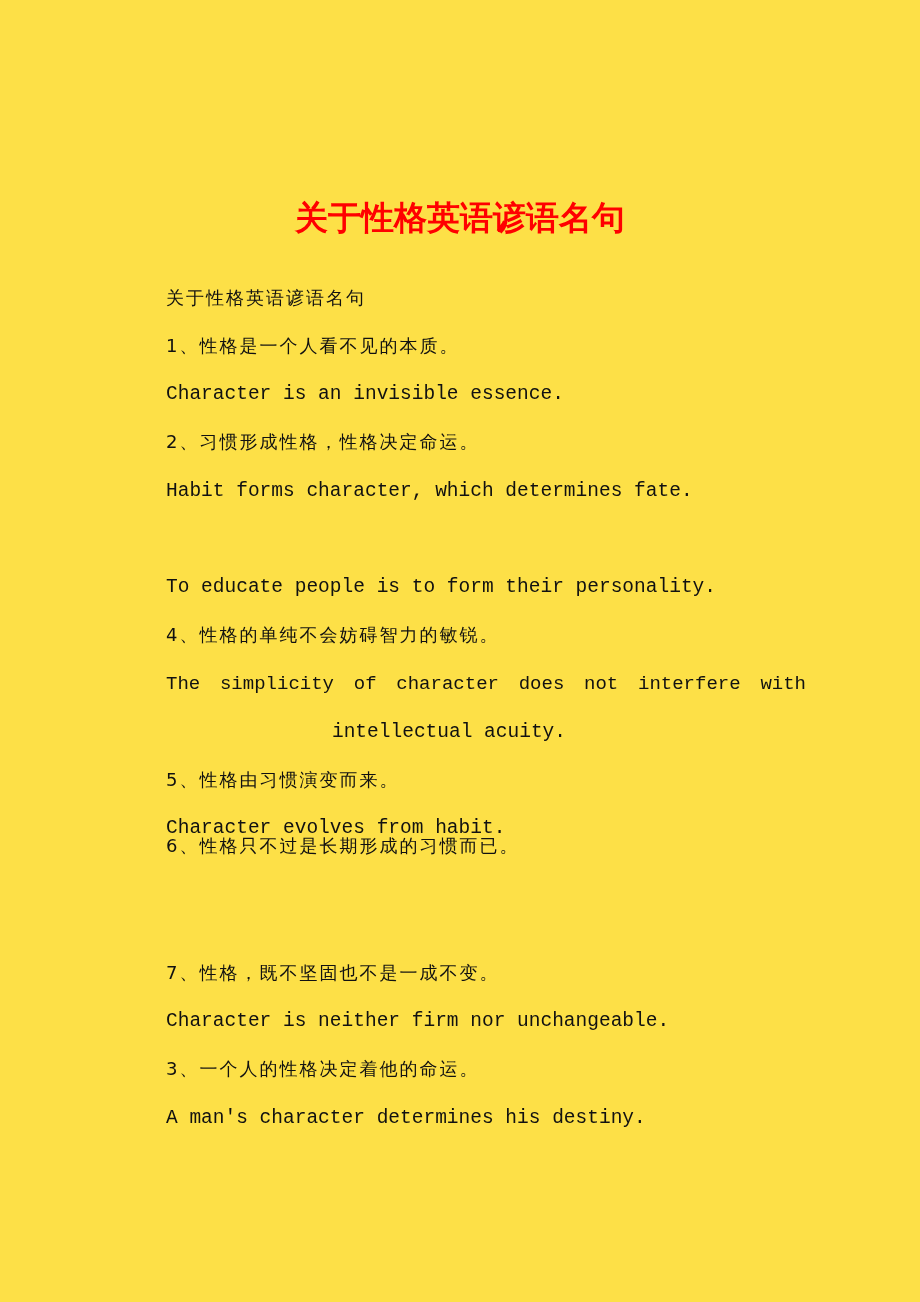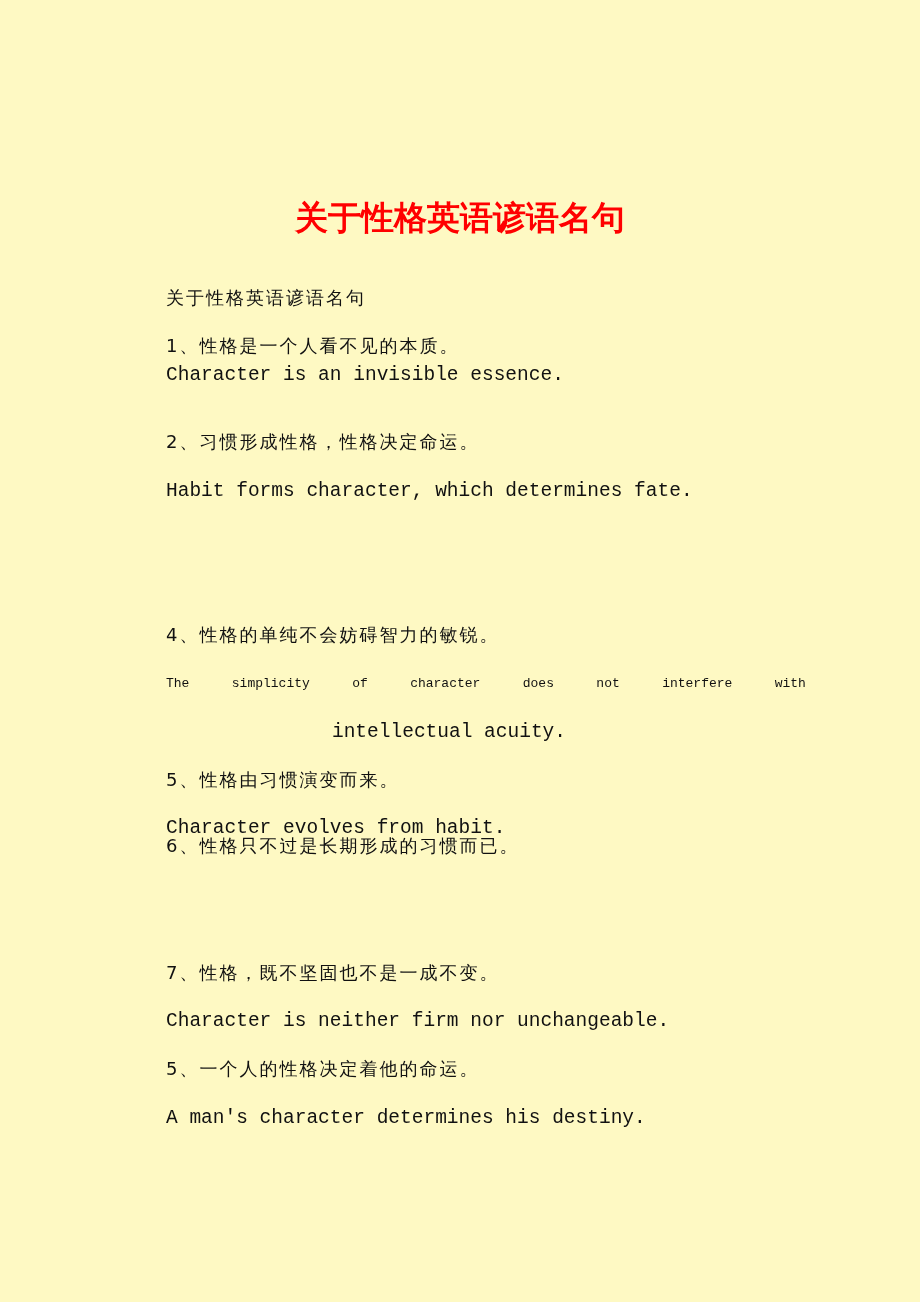--- a/index.html
+++ b/index.html
@@ -1,50 +1,51 @@
 <!DOCTYPE html>
 <html><head>
 <meta charset="utf-8">
 <style>
   html, body { margin: 0; padding: 0; background: #ffffff; }
   body { width: 920px; height: 1302px; position: relative; overflow: hidden; }
-  .page { position: absolute; left: 0; top: 0; width: 920px; height: 1302px; background: #fef9c3; }
+  .page { position: absolute; left: 0; top: 0; width: 920px; height: 1302px; background: #fde047; }
   .title {
     position: absolute; left: 0; top: 193px; width: 920px; text-align: center;
     color: #ff0000; font-family: "DejaVu Serif", "Liberation Serif", serif;
     font-size: 33px; font-weight: bold; line-height: 50px; letter-spacing: 0px;
   }
   .para {
     position: absolute; left: 166px; width: 650px;
     font-family: "Liberation Mono", "DejaVu Sans Mono", monospace;
     font-size: 19.5px; color: #111; line-height: 28px; white-space: nowrap;
   }
   .para.cn { font-family: "DejaVu Sans", sans-serif; font-size: 18px; letter-spacing: 2px; }
   .justify-line {
     position: absolute; left: 166px; width: 640px;
     font-family: "Liberation Mono", "DejaVu Sans Mono", monospace;
-    font-size: 13px; color: #111; line-height: 28px;
+    font-size: 19px; color: #111; line-height: 28px;
     display: flex; justify-content: space-between;
   }
   .cont { left: 124px; text-align: center; }
 </style>
 </head>
 <body>
 
 <div class="page">
   <div class="title">关于性格英语谚语名句</div>
 
   <div class="para cn" style="top:284px">关于性格英语谚语名句</div>
 
   <div class="para cn" style="top:332px">1、性格是一个人看不见的本质。</div>
-  <div class="para" style="top:361px">Character is an invisible essence.</div>
+  <div class="para" style="top:380px">Character is an invisible essence.</div>
 
   <div class="para cn" style="top:428px">2、习惯形成性格，性格决定命运。</div>
   <div class="para" style="top:477px">Habit forms character, which determines fate.</div>
 
+  <div class="para" style="top:573px">To educate people is to form their personality.</div>
 
   <div class="para cn" style="top:621px">4、性格的单纯不会妨碍智力的敏锐。</div>
   <div class="justify-line" style="top:670px">
     <span>The</span>
     <span>simplicity</span>
     <span>of</span>
     <span>character</span>
     <span>does</span>
     <span>not</span>
     <span>interfere</span>
@@ -53,15 +54,15 @@
   <div class="para cont" style="top:718px">intellectual acuity.</div>
 
   <div class="para cn" style="top:766px">5、性格由习惯演变而来。</div>
   <div class="para" style="top:814px">Character evolves from habit.</div>
 
   <div class="para cn" style="top:832px">6、性格只不过是长期形成的习惯而已。</div>
 
   <div class="para cn" style="top:959px">7、性格，既不坚固也不是一成不变。</div>
   <div class="para" style="top:1007px">Character is neither firm nor unchangeable.</div>
 
-  <div class="para cn" style="top:1055px">5、一个人的性格决定着他的命运。</div>
+  <div class="para cn" style="top:1055px">3、一个人的性格决定着他的命运。</div>
   <div class="para" style="top:1104px">A man's character determines his destiny.</div>
 </div>
 
 </body></html>

